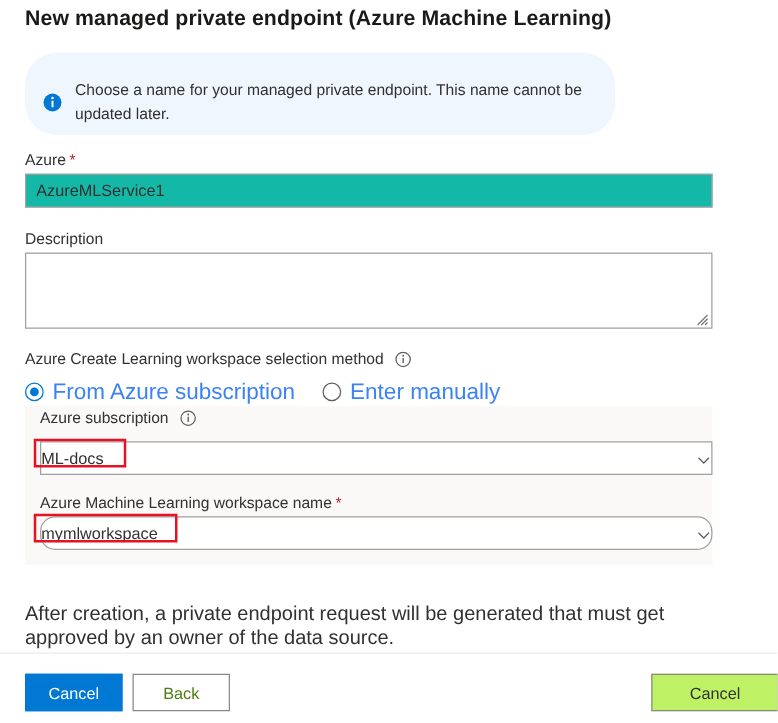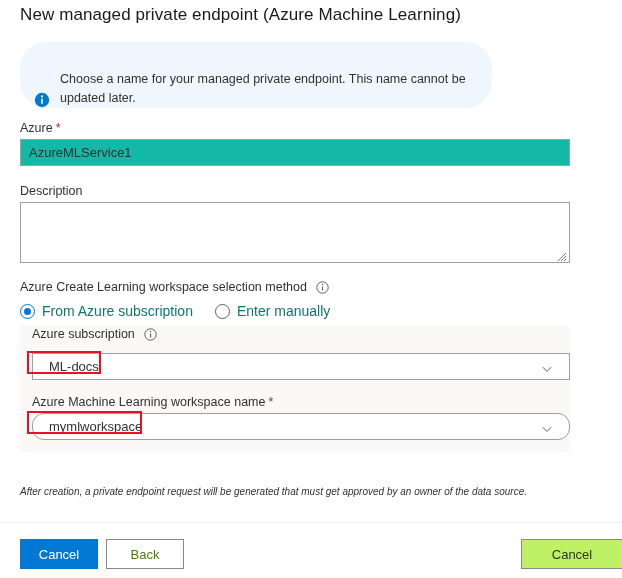--- a/index.html
+++ b/index.html
@@ -17,36 +17,36 @@
     position: relative;
   }
 
   
   .page-title {
     position: absolute;
     left: 20px;
     top: 4px;
     font-size: 17px;
     line-height: 22px;
-    font-weight: 400;
+    font-weight: 700;
     color: #1b1a19;
     letter-spacing: 0.1px;
     white-space: nowrap;
   }
 
   
   .info-banner {
     position: absolute;
     left: 20px;
     top: 42px;
     width: 472px;
     height: 66px;
     background: #eff6fd;
     display: flex;
-    align-items: flex-end;
+    align-items: center;
     padding: 13px 14px 0 14px;
     border-radius: 26px;
   }
   .info-icon {
     flex: 0 0 auto;
     width: 16px;
     height: 16px;
     margin-top: 1px;
     margin-right: 10px;
   }
@@ -154,22 +154,22 @@
     content: "";
     position: absolute;
     left: 3px;
     top: 3px;
     width: 7px;
     height: 7px;
     border-radius: 50%;
     background: #0078d4;
   }
   .radio-label {
-    font-size: 14px;
-    color: #0f766e;
+    font-size: 18px;
+    color: #3b82f6;
     white-space: nowrap;
   }
 
   
   .sub-panel {
     position: absolute;
     left: 20px;
     top: 325px;
     width: 550px;
     height: 127px;
@@ -180,21 +180,21 @@
 
   .dropdown {
     position: absolute;
     left: 32px;
     width: 538px;
     height: 27px;
     border: 1px solid #a19f9d;
     background: #ffffff;
     display: flex;
     align-items: center;
-    padding: 0 16px;
+    padding: 0 0;
     cursor: pointer;
   }
   .dd-1 { top: 353px; }
   .dd-2 { top: 413px; border-radius: 12px; }
   .dd-value {
     font-size: 13px;
     color: #323130;
     flex: 1 1 auto;
     white-space: nowrap;
     overflow: hidden;
@@ -215,24 +215,23 @@
   }
   .annot-1 { left: 27px; top: 351px; width: 74px; height: 23px; }
   .annot-2 { left: 27px; top: 411px; width: 115px; height: 23px; }
 
   
   .footer-note {
     position: absolute;
     left: 20px;
     top: 482px;
     width: 570px;
-    font-size: 10px;
+    font-size: 16px;
     line-height: 19px;
     color: #323130;
-    font-style: italic;
   }
   .footer-divider {
     position: absolute;
     left: 0;
     top: 522px;
     width: 622px;
     height: 1px;
     background: #edebe9;
   }
 

